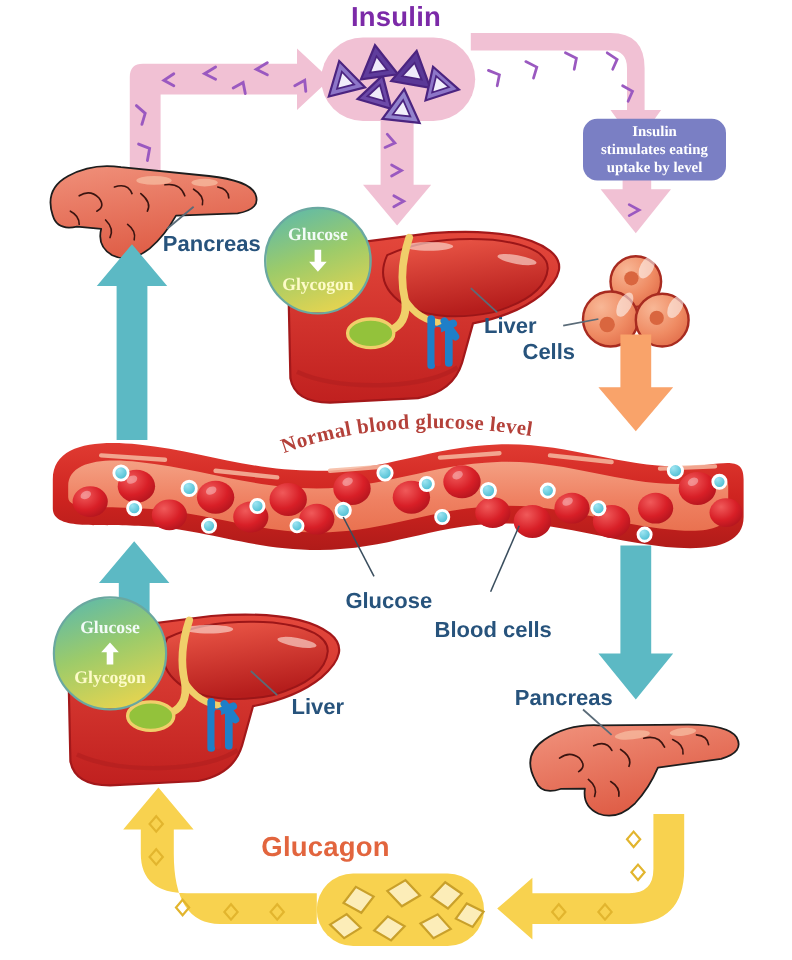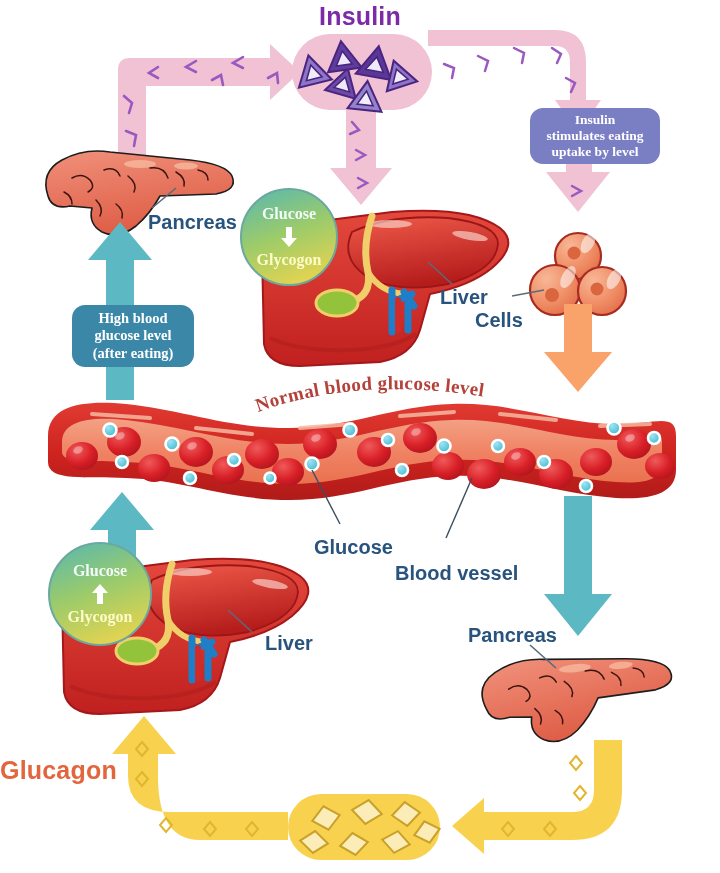--- a/index.html
+++ b/index.html
@@ -30,20 +30,21 @@
   .title-insulin {
     left: 0; top: 2px; width: 720px;
     text-align: center;
     font-size: 25px;
     font-weight: bold;
     color: #7c2aa8;
     letter-spacing: .2px;
   }
   .title-glucagon {
     left: 0; top: 756px; width: 592px;
+    text-align: center;
     font-size: 25px;
     font-weight: bold;
     color: #e2653e;
     letter-spacing: .2px;
   }
 
   
   .lead-label {
     color: #27537c;
     font-size: 20px;
@@ -457,27 +458,20 @@
   <div class="abs title-glucagon">Glucagon</div>
 
   <div class="abs callout callout-purple" style="left:530px; top:108px; width:130px; height:56px;">
     <div>
       <div>Insulin</div>
       <div>stimulates eating</div>
       <div>uptake by level</div>
     </div>
   </div>
 
-  <div class="abs callout callout-blue" style="left:72px; top:305px; width:122px; height:62px;">
-    <div>
-      <div>High blood</div>
-      <div>glucose level</div>
-      <div>(after eating)</div>
-    </div>
-  </div>
 
 
   <div class="abs gcircle" style="left:240px; top:188px; width:98px; height:98px; background:linear-gradient(160deg,#58b8b0 0%,#9ccb6a 46%,#f5d64a 100%);">
     <div class="g-top">Glucose</div>
     <div class="g-arrow">
       <svg width="24" height="24" viewBox="0 0 24 24" aria-hidden="true">
         <path d="M 9 2 L 15 2 L 15 13 L 20 13 L 12 22 L 4 13 L 9 13 Z" fill="#ffffff"></path>
       </svg>
     </div>
     <div class="g-bot">Glycogon</div>
@@ -494,19 +488,19 @@
   </div>
 
   <div class="abs lead-label" style="left:148px; top:211px;">Pancreas</div>
 
   <div class="abs lead-label" style="left:440px; top:286px;">Liver</div>
 
   <div class="abs lead-label" style="left:475px; top:309px;">Cells</div>
 
   <div class="abs lead-label" style="left:314px; top:536px;">Glucose</div>
 
-  <div class="abs lead-label" style="left:395px; top:562px;">Blood vessel</div>
+  <div class="abs lead-label" style="left:395px; top:562px;">Blood cells</div>
 
   <div class="abs lead-label" style="left:265px; top:632px;">Liver</div>
 
   <div class="abs lead-label" style="left:468px; top:624px;">Pancreas</div>
 
 </div>
 
 </body></html>

